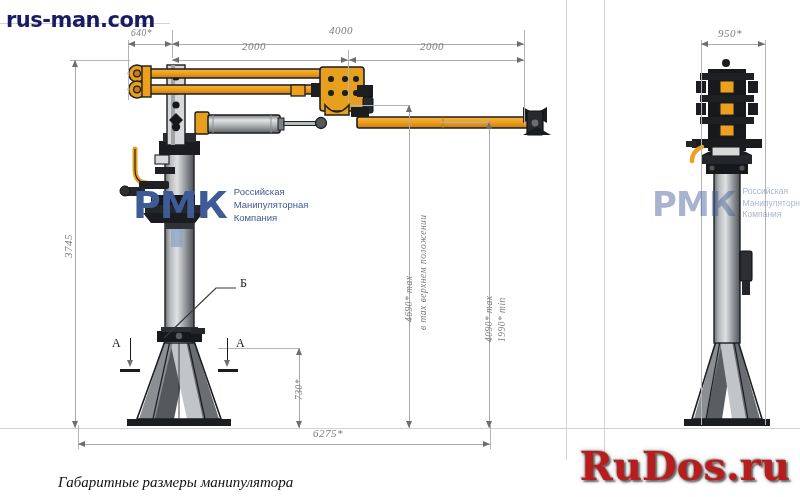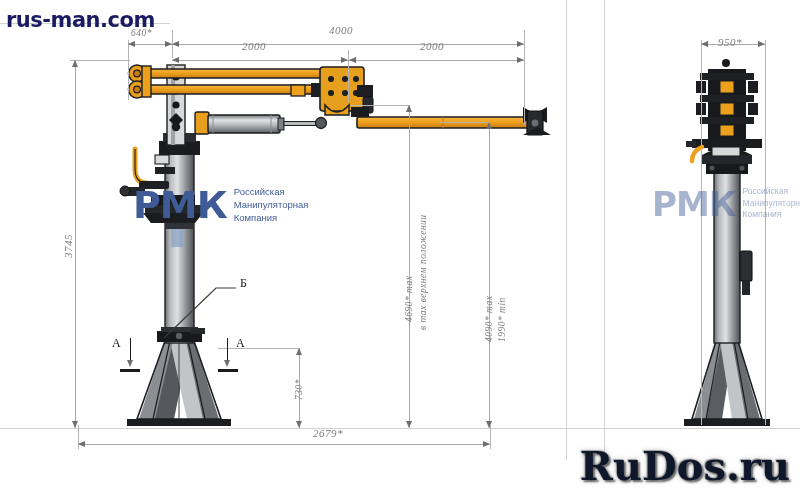--- a/index.html
+++ b/index.html
@@ -17,21 +17,21 @@
     position:absolute; left:6px; top:8px;
     font-family:"DejaVu Sans", sans-serif;
     font-size:21px; font-weight:bold; letter-spacing:-0.5px;
     color:#1b1b63; z-index:40; white-space:nowrap;
   }
 
   
   .rudos {
     position:absolute; right:10px; bottom:8px; z-index:42;
     font-family:"DejaVu Serif", serif;
-    font-size:40px; font-weight:bold; color:#0f172a;
+    font-size:40px; font-weight:bold; color:#b91c1c;
     letter-spacing:0px; white-space:nowrap;
     text-shadow: 2px 2px 2px rgba(80,80,80,.85), -1px -1px 1px rgba(120,120,120,.6), 0 0 5px rgba(100,100,100,.5);
   }
 
   
   .rmk { position:absolute; z-index:35; display:flex; align-items:center; gap:7px; }
   .rmk .mark {
     font-family:"DejaVu Sans", sans-serif;
     font-weight:bold; font-size:38px; line-height:1;
     color:#3f5b96; letter-spacing:-1px;
@@ -317,21 +317,21 @@
   <div class="ar r" style="left:517px; top:57px;"></div>
   <div class="ext v" style="left:348px; top:50px; height:52px;"></div>
   <div class="dim" style="left:242px; top:40px;">2000</div>
   <div class="dim" style="left:420px; top:40px;">2000</div>
 
   <div class="dline h" style="left:701px; top:44px; width:64px;"></div>
   <div class="ar l" style="left:701px; top:41px;"></div>
   <div class="ar r" style="left:758px; top:41px;"></div>
   <div class="ext v" style="left:701px; top:40px; height:385px;"></div>
   <div class="ext v" style="left:765px; top:40px; height:385px;"></div>
-  <div class="dim" style="left:718px; top:36px;"><span>950</span><span>*</span></div>
+  <div class="dim" style="left:718px; top:27px;"><span>950</span><span>*</span></div>
 
   <div class="dline v" style="left:75px; top:60px; height:368px;"></div>
   <div class="ar u" style="left:72px; top:60px;"></div>
   <div class="ar d" style="left:72px; top:421px;"></div>
   <div class="ext h" style="left:70px; top:60px; width:60px;"></div>
   <div class="dim vert" style="left:62px; top:258px; transform:rotate(-90deg);">3745</div>
 
   <div class="dline v" style="left:409px; top:105px; height:323px;"></div>
   <div class="ar u" style="left:406px; top:105px;"></div>
   <div class="ar d" style="left:406px; top:421px;"></div>
@@ -350,37 +350,38 @@
   <div class="ar u" style="left:296px; top:348px;"></div>
   <div class="ar d" style="left:296px; top:421px;"></div>
   <div class="ext h" style="left:218px; top:348px; width:82px;"></div>
   <div class="dim vert sm" style="left:294px; top:400px; transform:rotate(-90deg);"><span>730</span><span>*</span></div>
 
   <div class="dline h" style="left:78px; top:444px; width:412px;"></div>
   <div class="ar l" style="left:78px; top:441px;"></div>
   <div class="ar r" style="left:483px; top:441px;"></div>
   <div class="ext v" style="left:78px; top:425px; height:24px;"></div>
   <div class="ext v" style="left:490px; top:425px; height:24px;"></div>
-  <div class="dim" style="left:313px; top:427px;"><span>2679</span><span>*</span></div>
+  <div class="dim" style="left:313px; top:427px;"><span>6275</span><span>*</span></div>
 
   <div class="secmark" style="left:112px; top:336px; width:36px; height:40px;">
     <span class="lt" style="left:0px; top:0px;">A</span>
     <span class="shaft" style="left:18px; top:2px;"></span>
     <span class="ar d" style="left:15px; top:24px; position:absolute;"></span>
     <span class="bar" style="left:8px; top:33px;"></span>
   </div>
 
   <div class="secmark" style="left:218px; top:336px; width:36px; height:40px;">
     <span class="lt" style="left:18px; top:0px;">A</span>
     <span class="shaft" style="left:9px; top:2px;"></span>
     <span class="ar d" style="left:6px; top:24px; position:absolute;"></span>
     <span class="bar" style="left:0px; top:33px;"></span>
   </div>
 
   <svg class="draw" style="left:160px; top:272px;" width="86" height="70" viewBox="0 0 86 70">
     <polyline points="4,66 56,16 76,16" fill="none" stroke="#3a3a3a" stroke-width="1.2"></polyline>
   </svg>
   <div class="detail-b" style="left:240px; top:276px;">Б</div>
 
+  <div class="caption">Габаритные размеры манипулятора</div>
 
   <div class="rudos">RuDos.ru</div>
 
 </div>
 
 </body></html>

